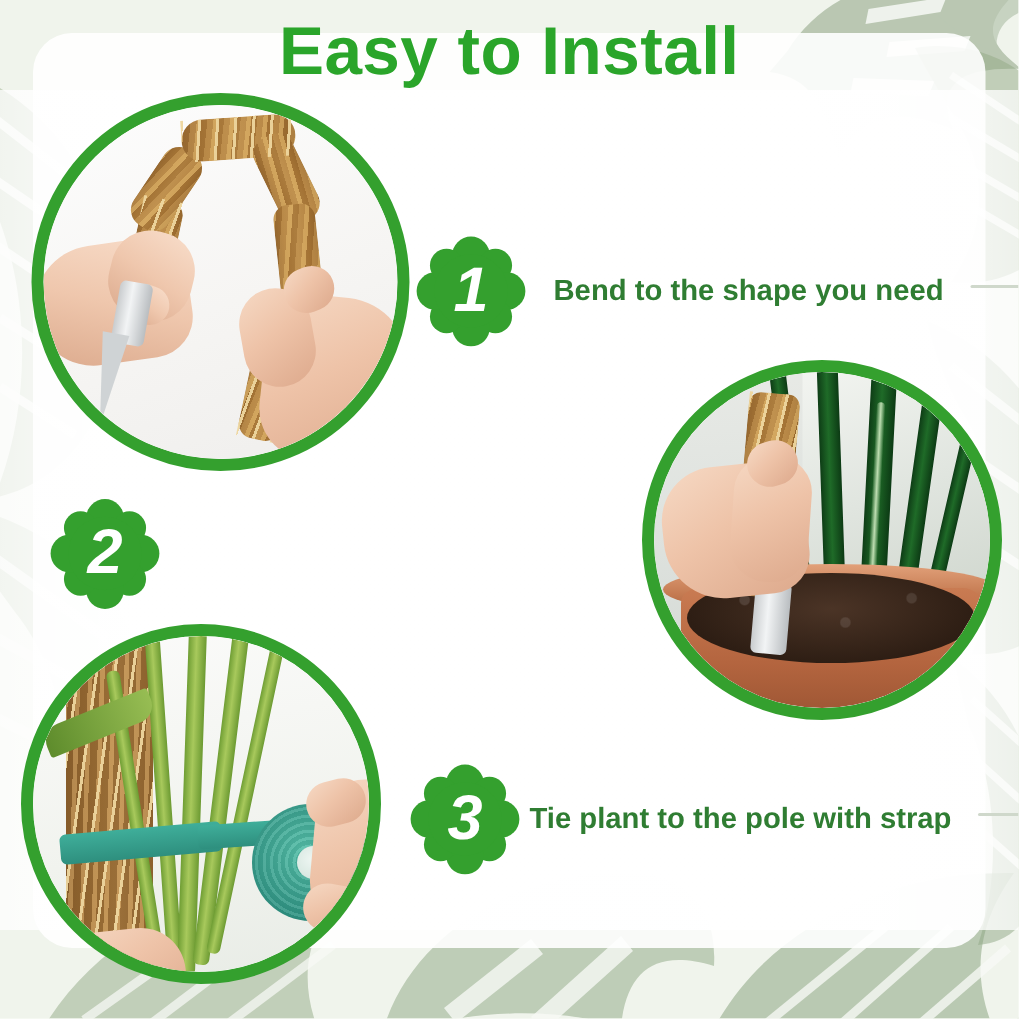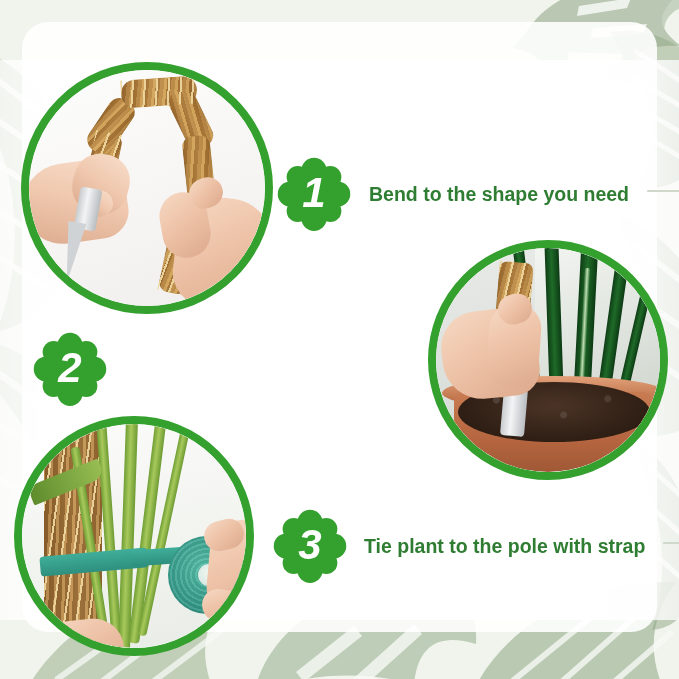--- a/index.html
+++ b/index.html
@@ -128,21 +128,21 @@
   }
   .rule{height:2px;background:#cfd8cb;margin-top:7px;border-radius:1px;}
 
   .s1{left:277px;top:157px;}
   .s1 .step-text{margin-left:18px;}
   .s1 .rule{margin-left:18px;width:278px;}
   .s2{left:33px;top:332px;}
   .s2 .step-text{margin-right:16px;text-align:left;}
   .s2 .rule{margin-right:16px;width:272px;}
   .s3{left:273px;top:509px;}
-  .s3 .step-text{margin-left:17px;}
+  .s3 .step-text{margin-left:6px;}
   .s3 .rule{margin-left:18px;width:300px;}
 </style>
 </head>
 <body>
 
 <div class="stage">
 
   <div class="bg-leaves">
 
     <div class="leaf" style="left:505px;top:-26px;">
@@ -262,20 +262,21 @@
             <path d="M18 66 L60 104"></path>
             <path d="M20 112 L56 144"></path>
         </g>
       </svg>
     </div>
 
     <div class="white-panel"></div>
     <div class="panel-fade"></div>
   </div>
 
+  <div class="title">Easy to Install</div>
 
   <div class="photo ph1">
     <div class="inner">
       <div class="p1bg"></div>
 
       <div class="coir sc" style="left:58px;top:62px;width:28px;height:86px;transform:rotate(12deg);border-radius:10px;"></div>
       <div class="coir sc" style="left:68px;top:26px;width:28px;height:60px;transform:rotate(34deg);border-radius:12px;"></div>
       <div class="coir sc" style="left:92px;top:8px;width:76px;height:28px;transform:rotate(-4deg);border-radius:14px;"></div>
       <div class="coir sc" style="left:148px;top:18px;width:28px;height:62px;transform:rotate(-26deg);border-radius:12px;"></div>
       <div class="coir sc" style="left:156px;top:66px;width:28px;height:72px;transform:rotate(-6deg);border-radius:10px;"></div>

